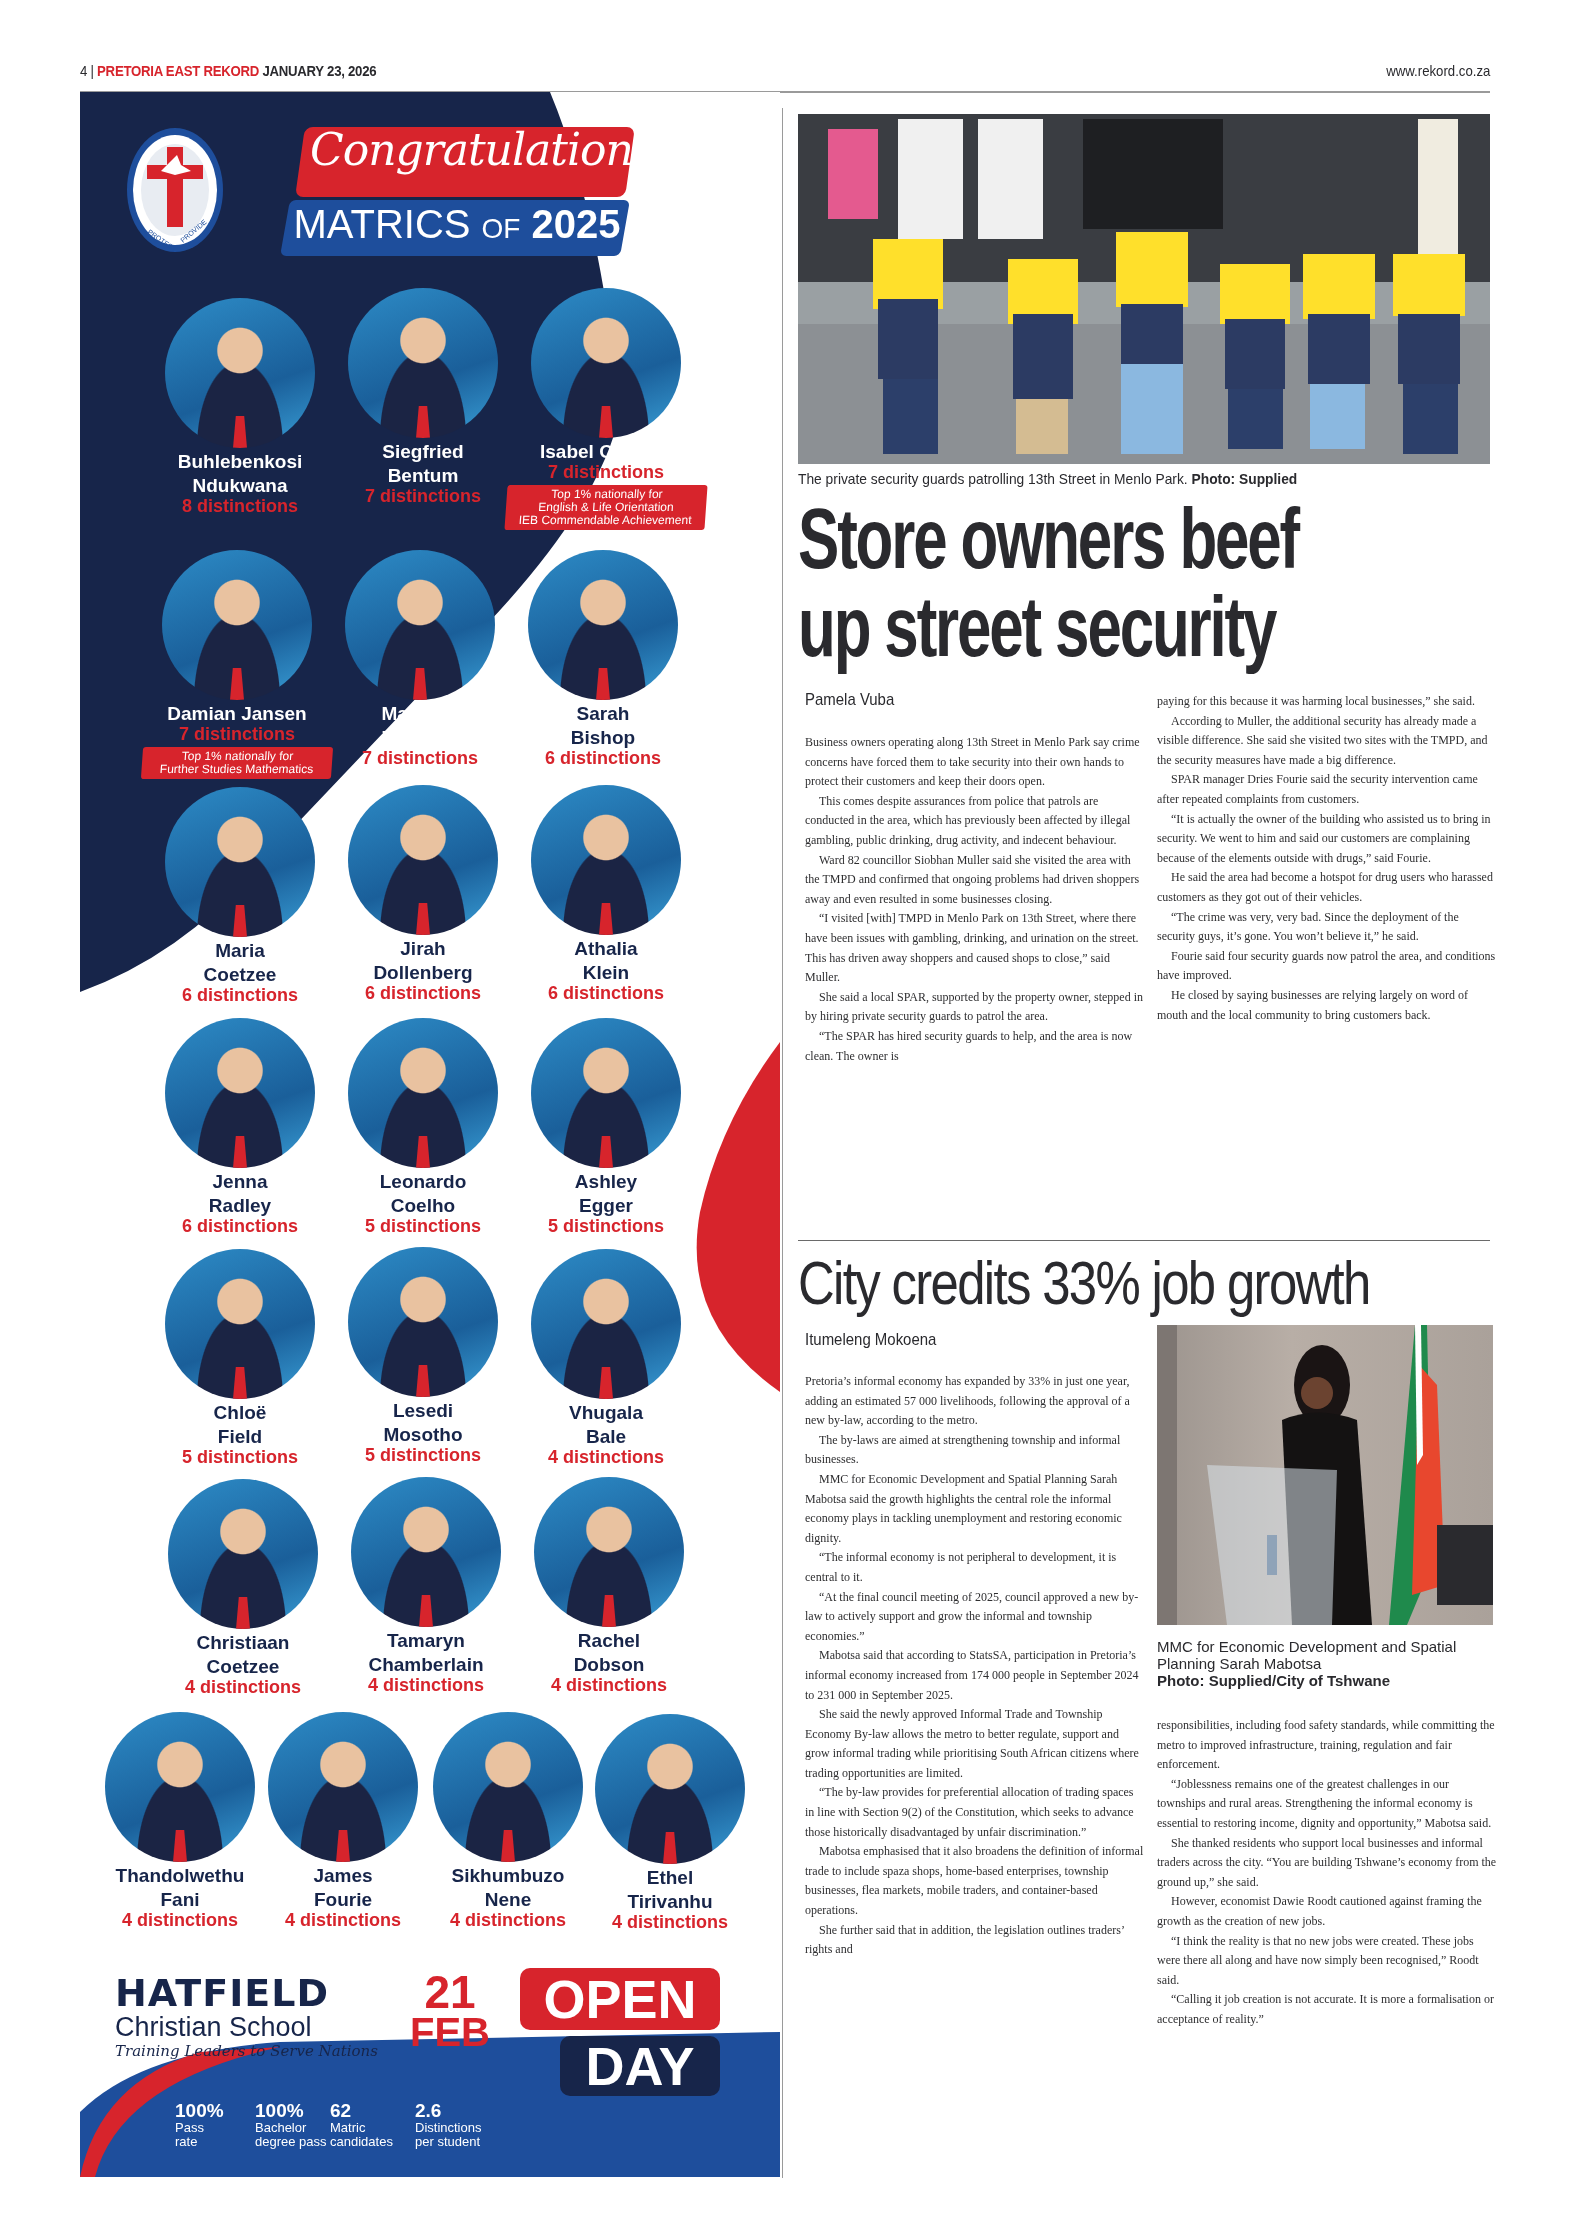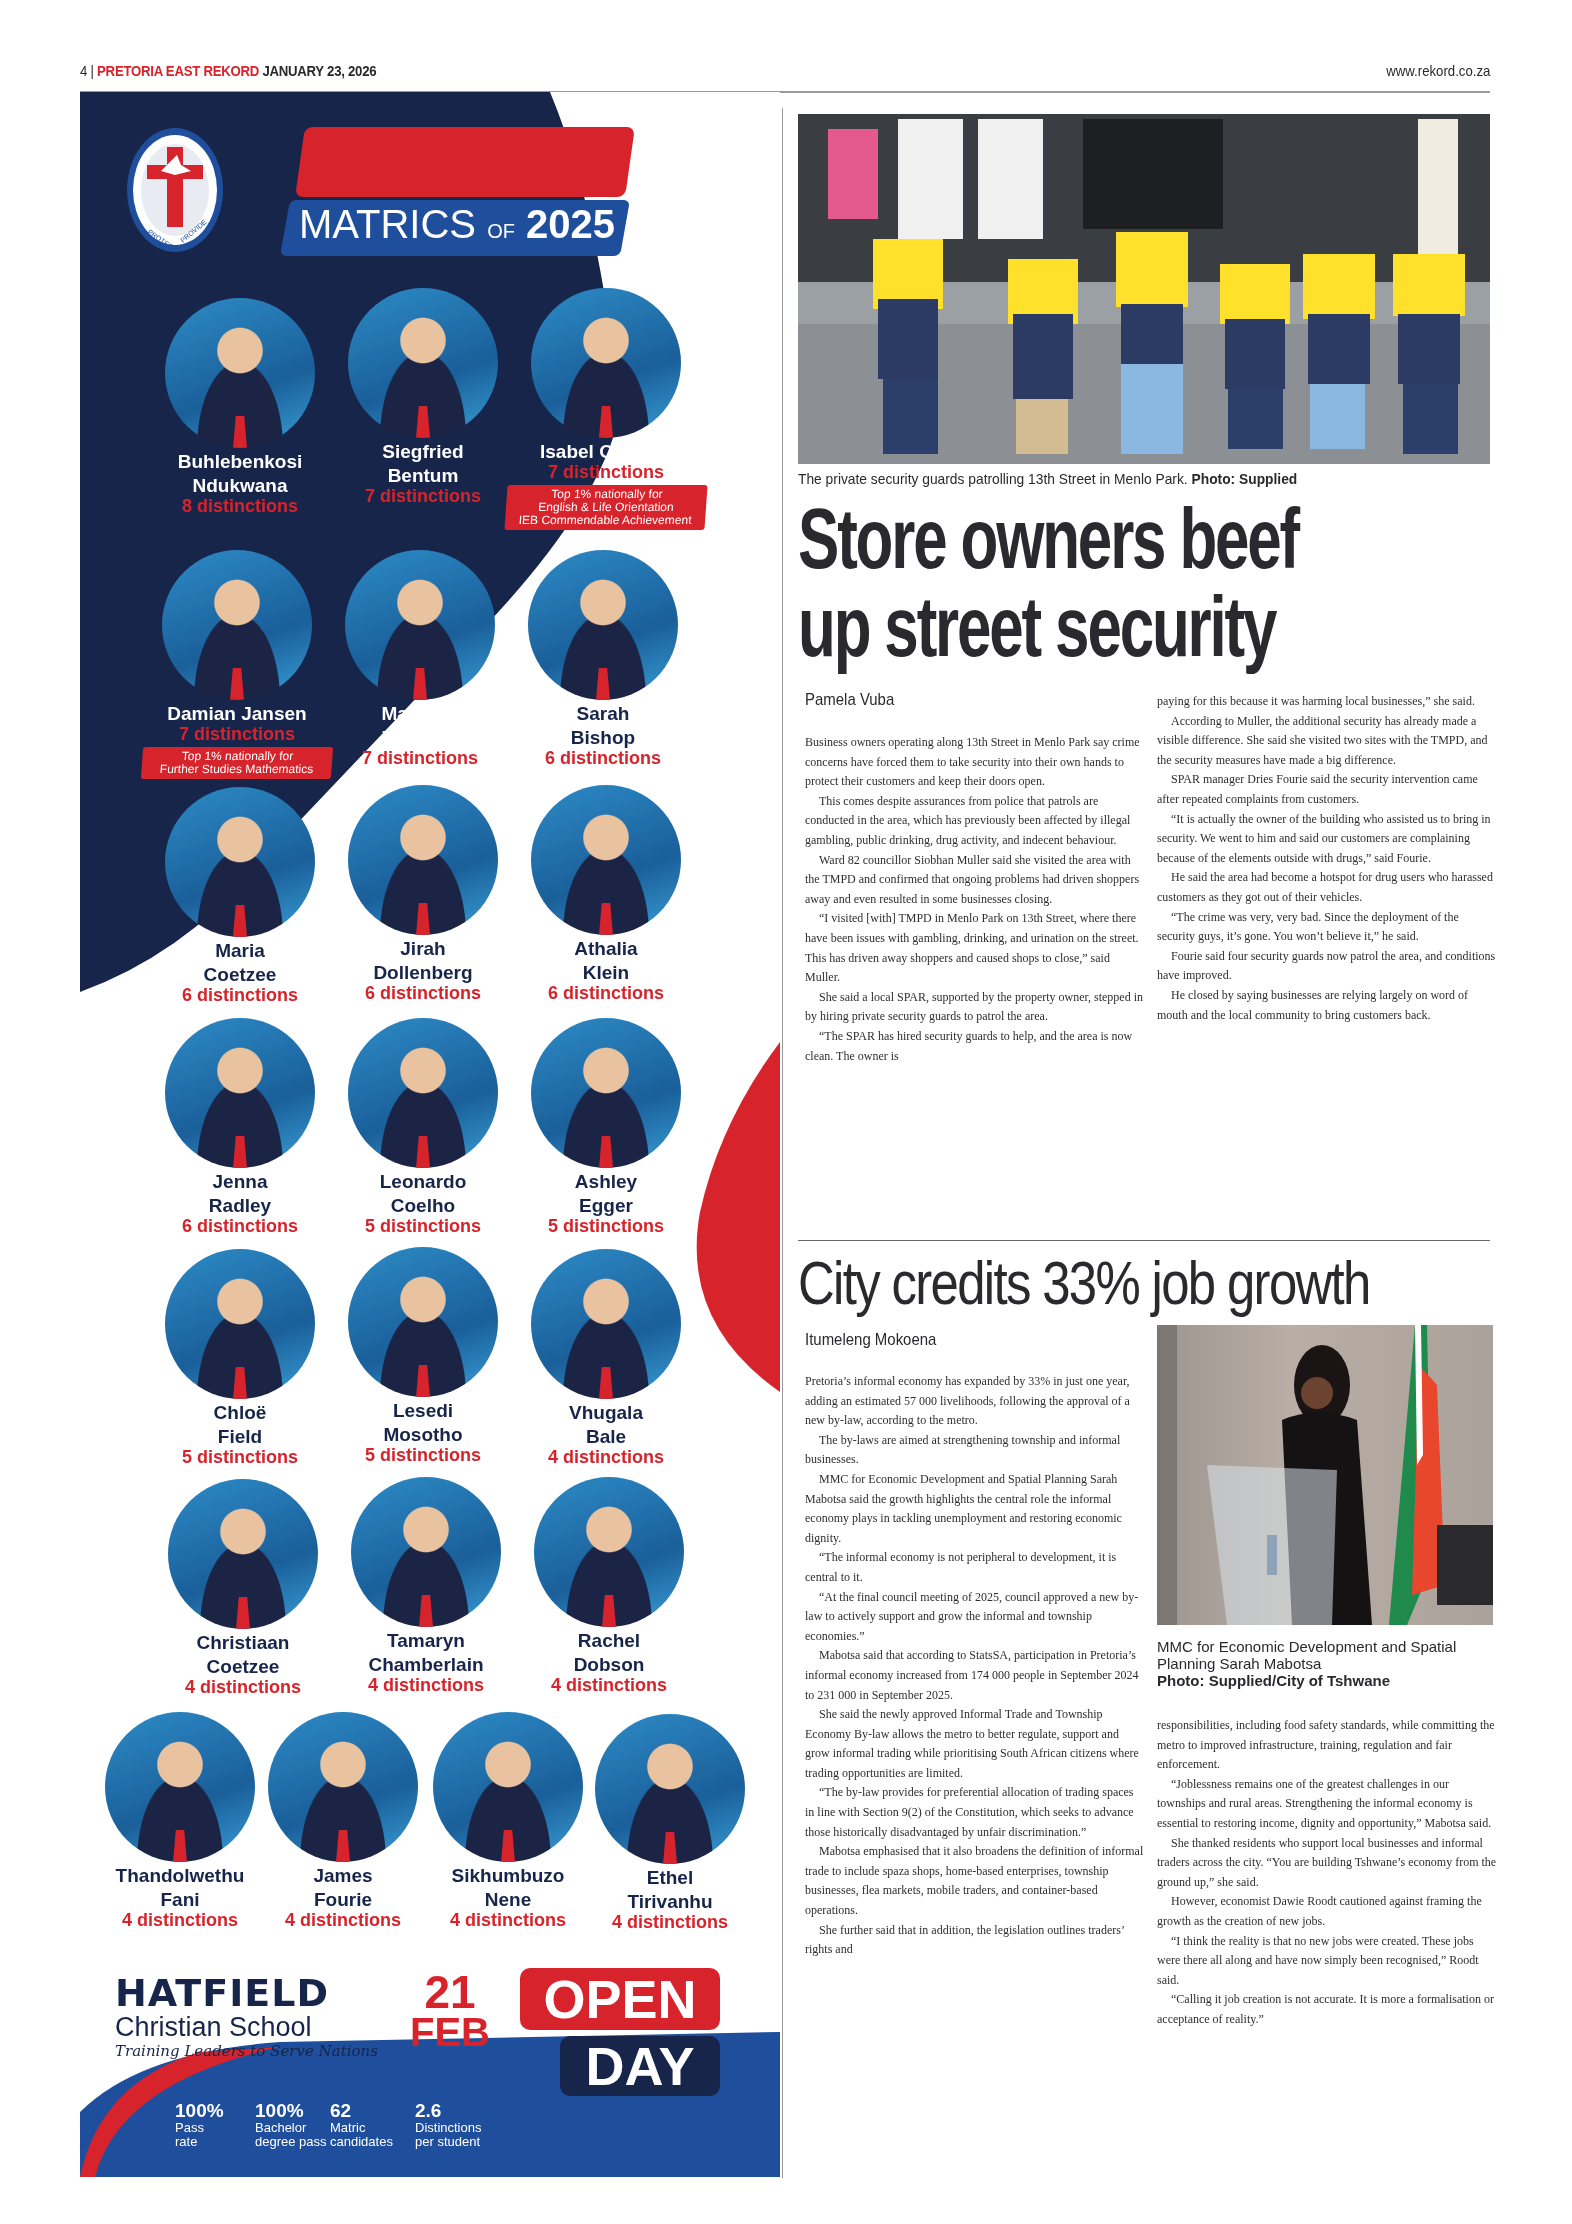--- a/index.html
+++ b/index.html
@@ -16,21 +16,21 @@
   .hdr-rule { position: absolute; left: 80px; top: 91px; width: 1410px; height: 2px; background: #9a9a9a; }
 
   
   .ad { position: absolute; left: 80px; top: 92px; width: 700px; height: 2085px; background: #fff; overflow: hidden; }
   .ad-bg-navy { position: absolute; left: 0; top: 0; width: 700px; height: 2085px; }
   .logo { position: absolute; left: 45px; top: 33px; width: 100px; height: 130px; }
   .cong-red { position: absolute; left: 220px; top: 35px; width: 330px; height: 70px; background: #d7242c; border-radius: 8px; transform: skewX(-8deg); }
   .cong-text { position: absolute; left: 230px; top: 32px; width: 330px; text-align: center; font-family: "DejaVu Serif", serif; font-style: italic; font-size: 44px; color: #fff; letter-spacing: -1px; }
   .matric-blue { position: absolute; left: 205px; top: 108px; width: 340px; height: 56px; background: #1e4e9c; border-radius: 6px; transform: skewX(-10deg); }
   .matric-text { position: absolute; left: 212px; top: 110px; width: 330px; text-align: center; color: #fff; font-size: 40px; white-space: nowrap; }
-  .matric-text .of { font-size: 20px; }
+  .matric-text .of { font-size: 28px; }
   .matric-text .yr { font-weight: bold; }
 
   .student { position: absolute; width: 170px; text-align: center; }
   .student .photo { width: 150px; height: 150px; border-radius: 50%; margin: 0 auto; background: radial-gradient(circle at 50% 35%, #e9c2a0 0 18%, transparent 19%), radial-gradient(ellipse at 50% 100%, #1b2444 0 40%, transparent 41%), linear-gradient(160deg, #2d8bc6, #1a5f9a 60%, #3aa0d8); position: relative; overflow: hidden; }
   .student .photo::after { content: ""; position: absolute; left: 68px; bottom: 0; width: 14px; height: 32px; background: #d7242c; clip-path: polygon(20% 0,80% 0,100% 100%,0 100%); }
   .student .name { font-weight: bold; font-size: 19px; line-height: 20px; margin-top: 4px; }
   .student .dist { color: #d7242c; font-weight: bold; font-size: 18px; line-height: 20px; }
   .student.light .name { color: #fff; }
   .student.dark .name { color: #17254a; }
   .award { background: #d7242c; color: #fff; font-size: 12px; line-height: 13px; padding: 3px 4px; margin: 3px auto 0; width: 200px; border-radius: 3px; transform: skewX(-4deg); margin-left: -15px; }
@@ -93,20 +93,21 @@
     <ellipse cx="50" cy="65" rx="42" ry="55" fill="#fff"></ellipse>
     <ellipse cx="50" cy="65" rx="34" ry="46" fill="#e8ecf2"></ellipse>
     <rect x="42" y="22" width="16" height="80" fill="#d7242c"></rect>
     <rect x="22" y="40" width="56" height="14" fill="#d7242c"></rect>
     <path d="M36 46 L52 30 L56 40 L66 46 L50 50 Z" fill="#fff"></path>
     <text x="22" y="108" font-size="7" fill="#1e4e9c" font-family="Liberation Sans, sans-serif" transform="rotate(35 22 108)">PROTECT</text>
     <text x="58" y="118" font-size="7" fill="#1e4e9c" font-family="Liberation Sans, sans-serif" transform="rotate(-40 58 118)">PROVIDE</text>
   </svg>
 
   <div class="cong-red"></div>
+  <div class="cong-text">Congratulations</div>
   <div class="matric-blue"></div>
   <div class="matric-text">
     <span>MATRICS</span>
     <span class="of">OF</span>
     <span class="yr">2025</span>
   </div>
 
   <div class="student light" style="left:75px;top:206px;">
     <div class="photo"></div>
     <div class="name">Buhlebenkosi</div>

